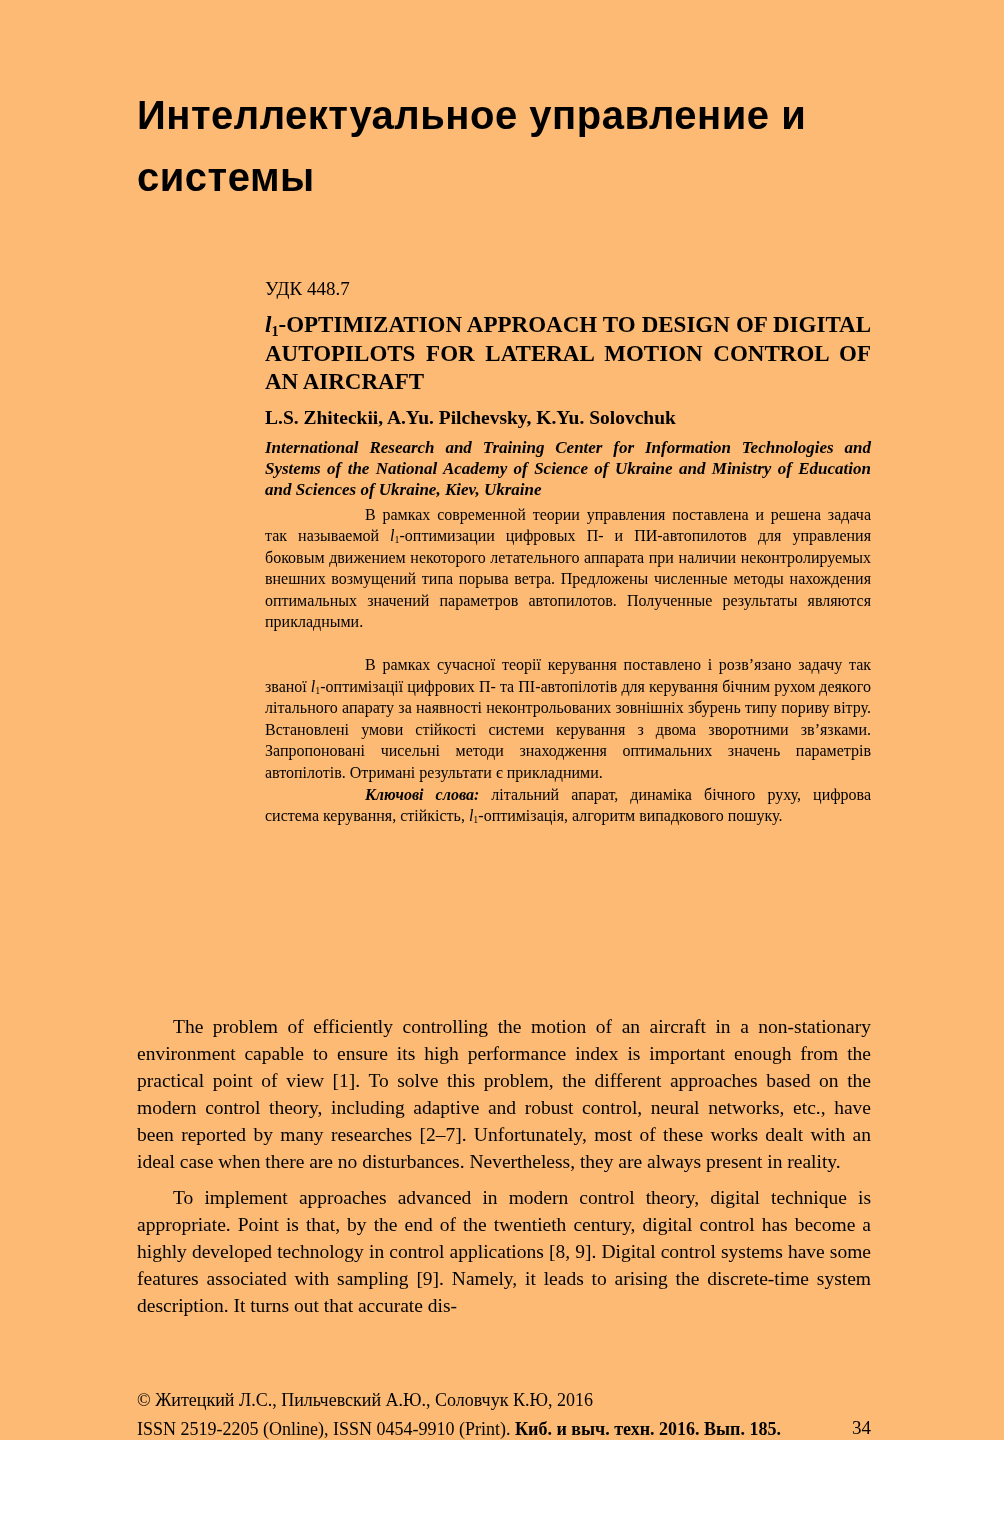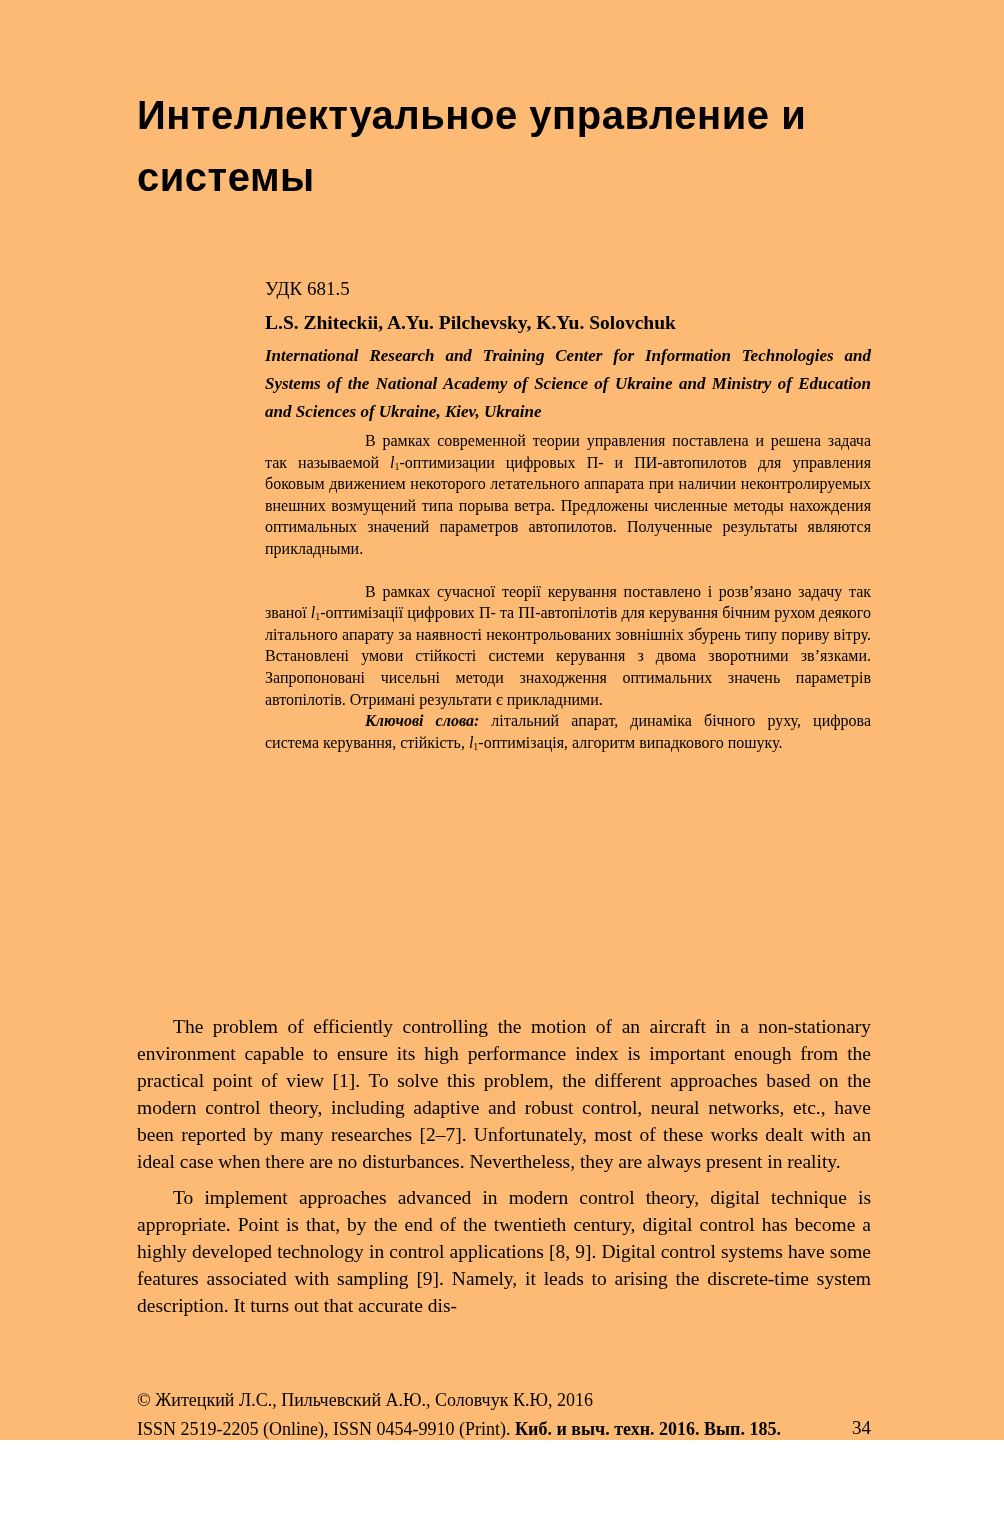--- a/index.html
+++ b/index.html
@@ -56,21 +56,21 @@
   .authors {
     font-size: 19.5px;
     font-weight: bold;
     line-height: 24px;
     margin-bottom: 7px;
   }
   .affiliation {
     font-size: 17px;
     font-weight: bold;
     font-style: italic;
-    line-height: 28px;
+    line-height: 21px;
     text-align: justify;
     margin-bottom: 4px;
   }
   .abstract, .keywords {
     font-size: 16px;
     line-height: 21.6px;
     text-align: justify;
     text-indent: 100px;
     margin: 0;
   }
@@ -124,22 +124,23 @@
 <body>
 
 <div class="page">
 
   <div class="section-header">
     <div class="hline">Интеллектуальное управление и</div>
     <div class="hline">системы</div>
   </div>
 
   <div class="article-col">
-    <div class="udc">УДК 681.5</div>
+    <div class="udc">УДК 448.7</div>
 
+    <h1 class="article-title"><i>l</i><sub class="idx">1</sub><span>-OPTIMIZATION APPROACH TO DESIGN OF DIGITAL AUTOPILOTS FOR LATERAL MOTION CONTROL OF AN AIRCRAFT</span></h1>
 
     <div class="authors">L.S. Zhiteckii, A.Yu. Pilchevsky, K.Yu. Solovchuk</div>
 
     <div class="affiliation">International Research and Training Center for Information Technologies and Systems of the National Academy of Science of Ukraine and Ministry of Education and Sciences of Ukraine, Kiev, Ukraine</div>
 
     <p class="abstract abstract-ru"><span>В рамках современной теории управления поставлена и решена задача так называемой </span><i>l</i><sub class="idx">1</sub><span>-оптимизации цифровых П- и ПИ-автопилотов для управления боковым движением некоторого летательного аппарата при наличии неконтролируемых внешних возмущений типа порыва ветра. Предложены численные методы нахождения оптимальных значений параметров автопилотов. Полученные результаты являются прикладными.</span></p>
 
 
     <p class="abstract abstract-ua"><span>В рамках сучасної теорії керування поставлено і розв’язано задачу так званої </span><i>l</i><sub class="idx">1</sub><span>-оптимізації цифрових П- та ПІ-автопілотів для керування бічним рухом деякого літального апарату за наявності неконтрольованих зовнішніх збурень типу пориву вітру. Встановлені умови стійкості системи керування з двома зворотними зв’язками. Запропоновані чисельні методи знаходження оптимальних значень параметрів автопілотів. Отримані результати є прикладними.</span></p>
 

